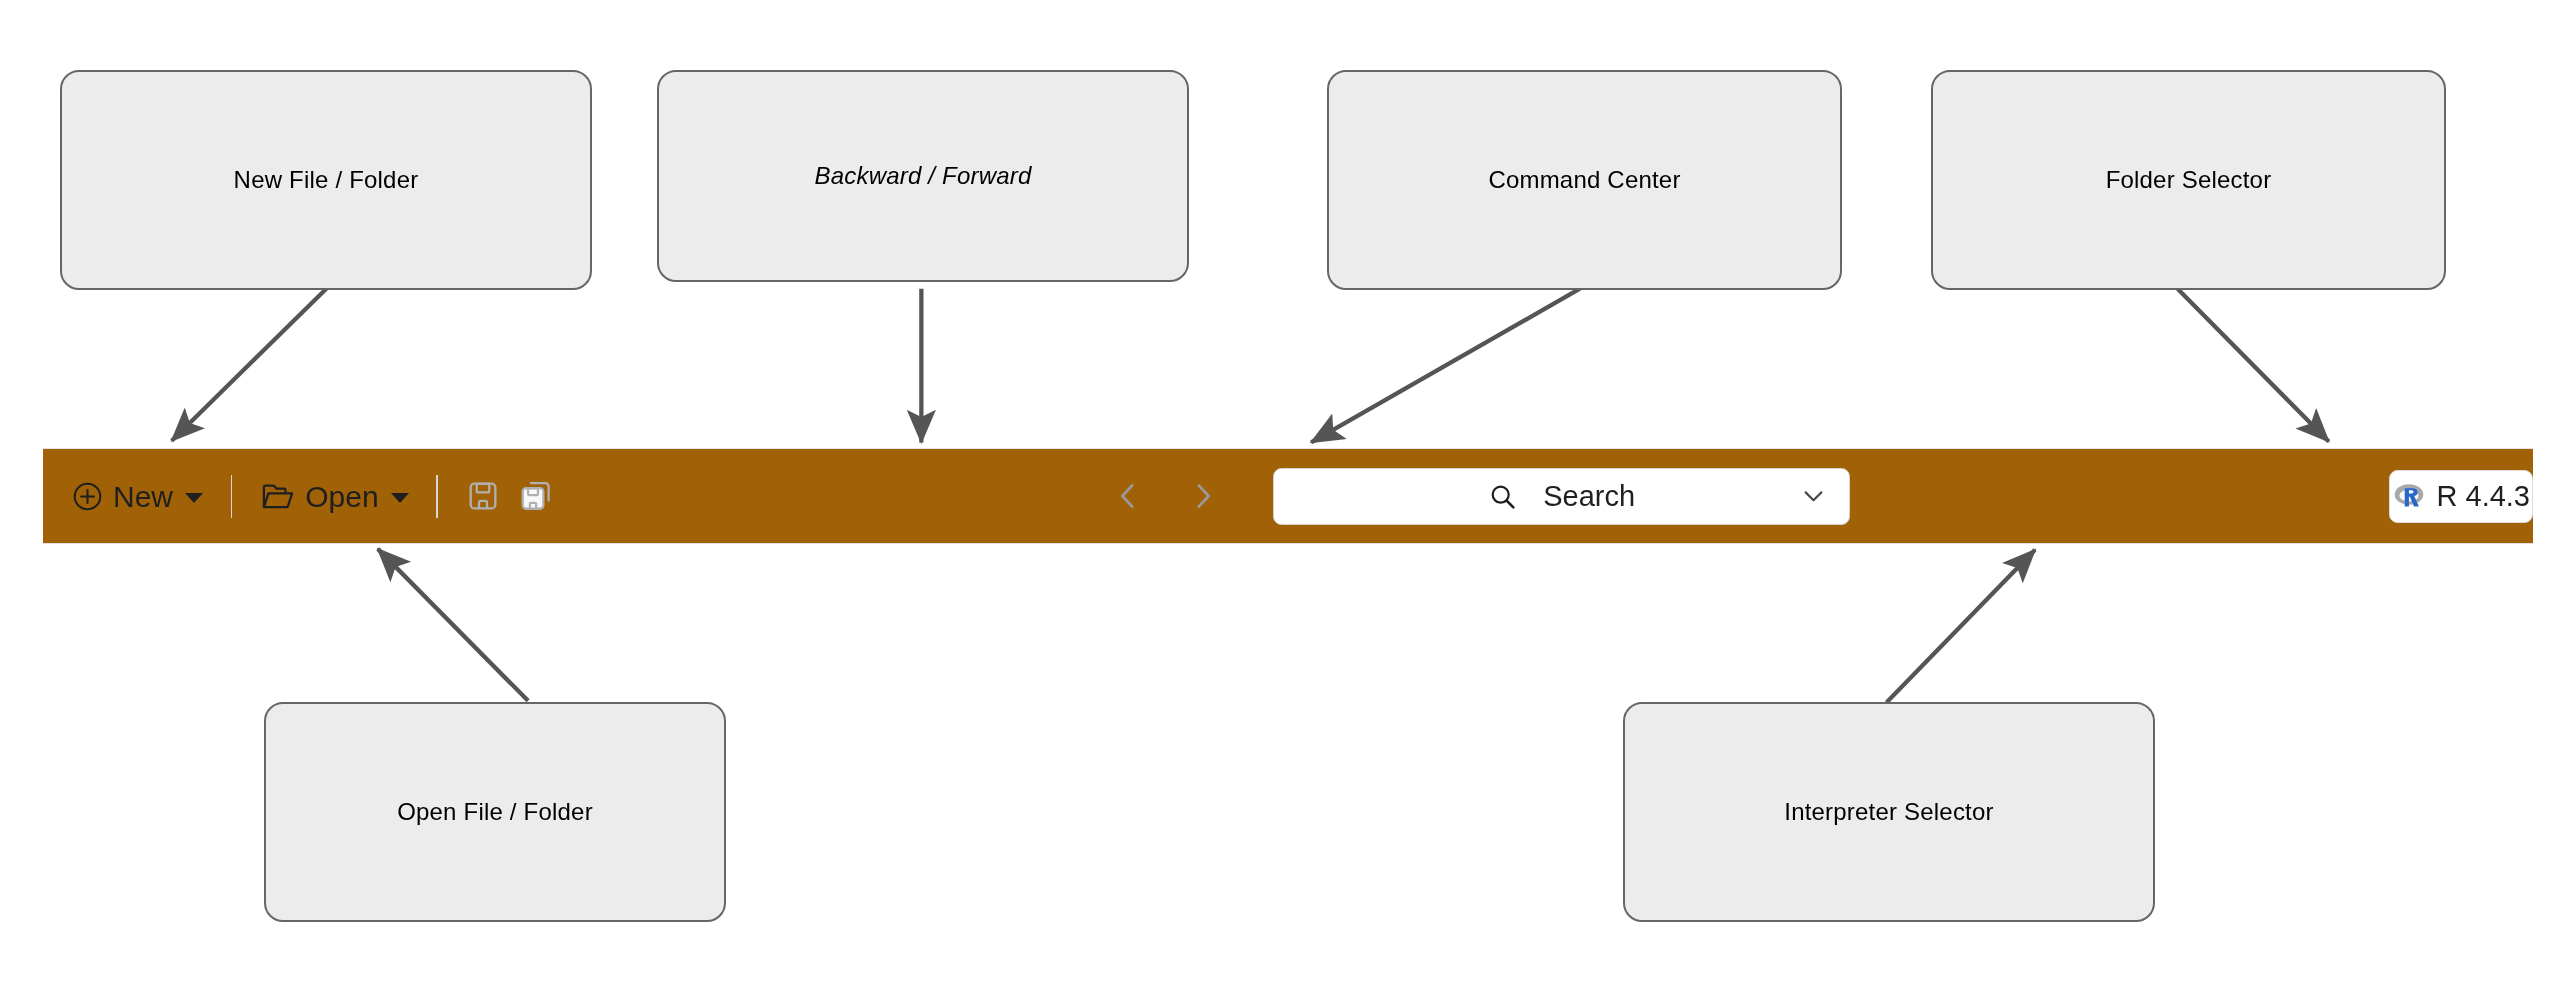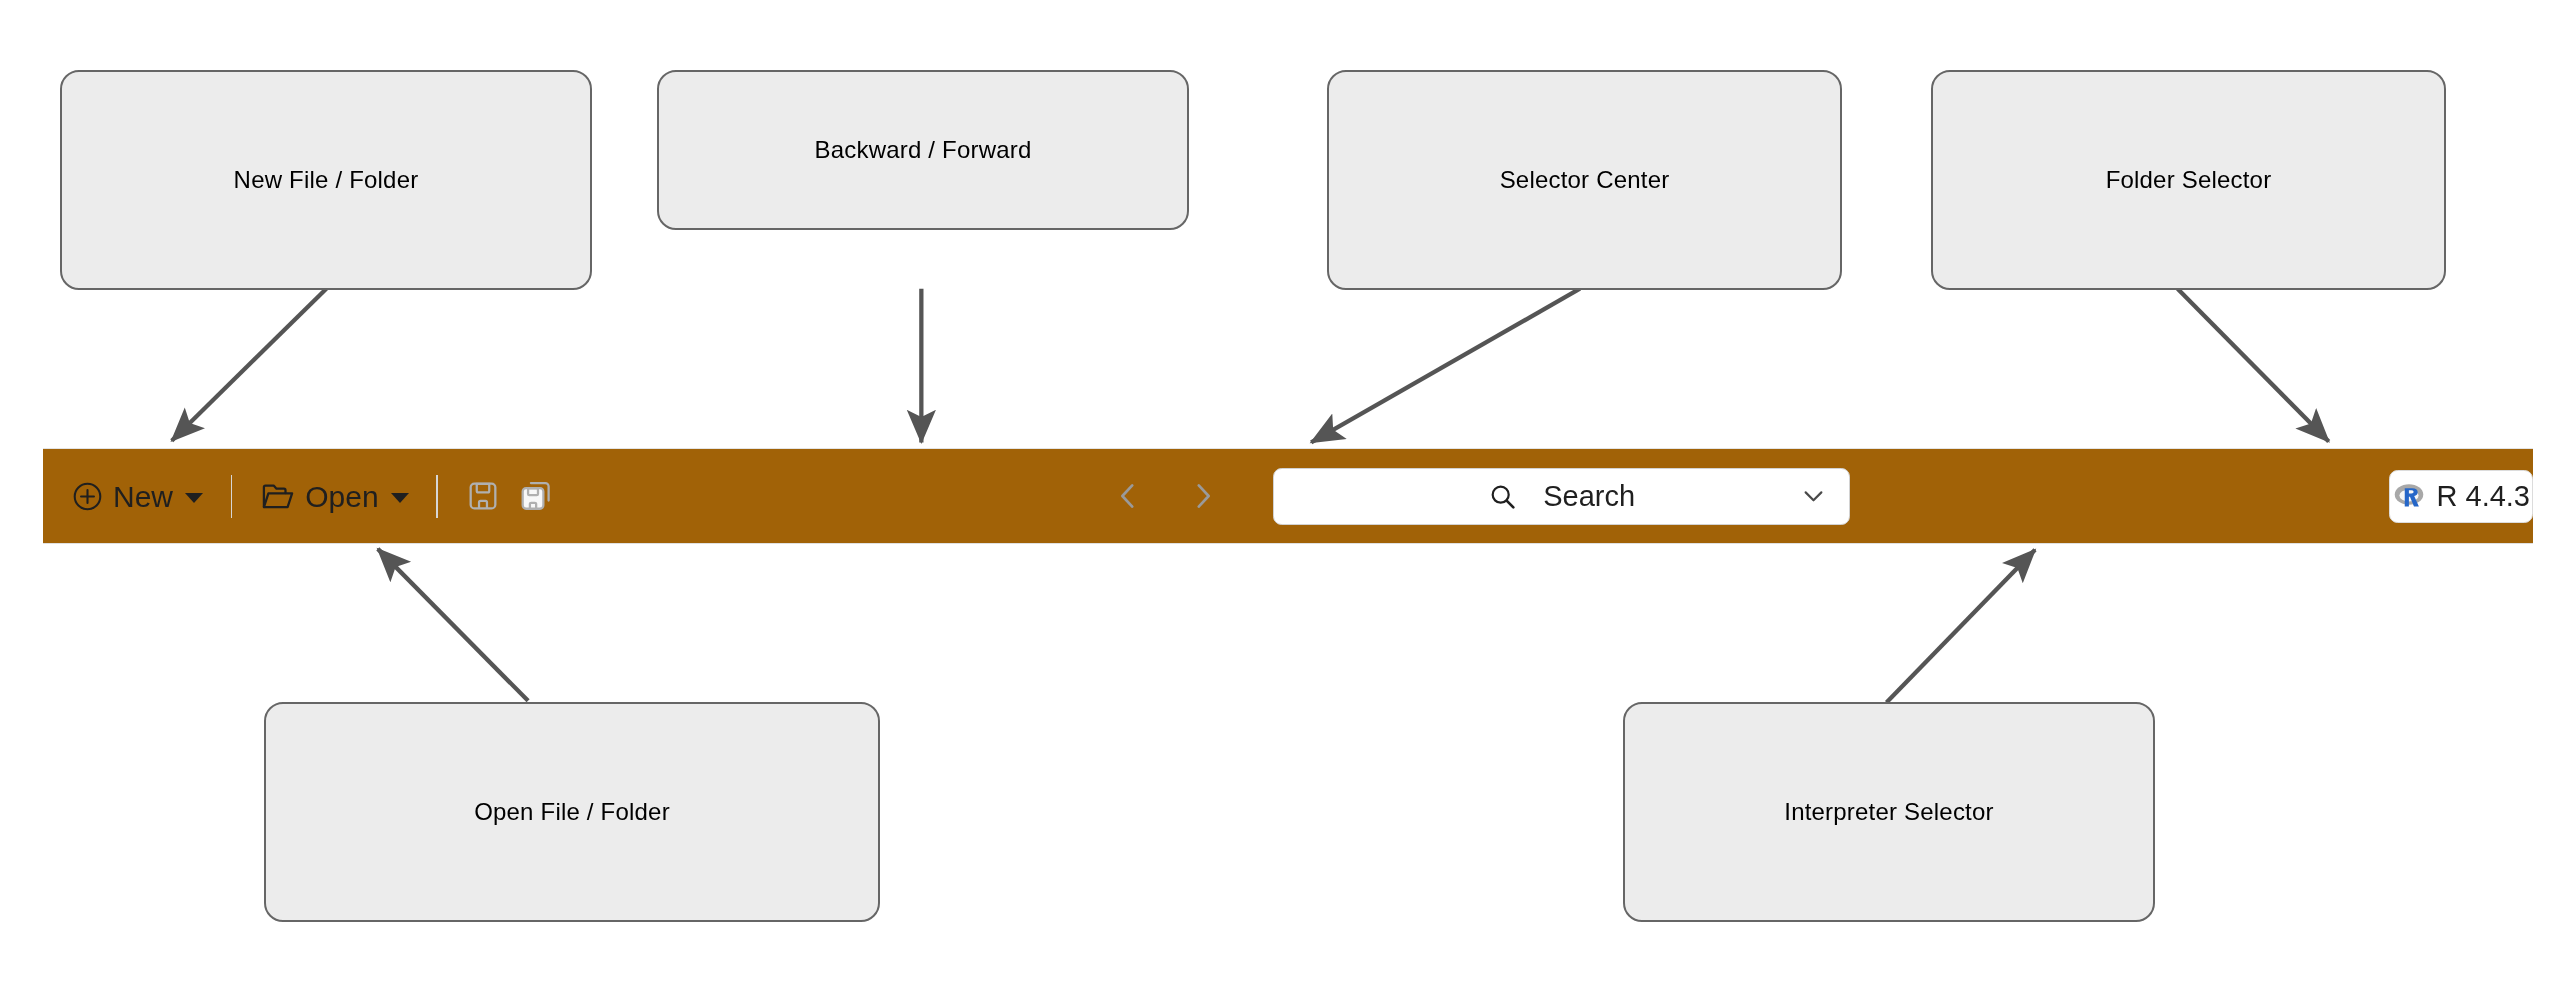--- a/index.html
+++ b/index.html
@@ -164,33 +164,33 @@
   <line x1="1840" y1="336" x2="1527" y2="515" stroke="#555555" stroke-width="5" marker-end="url(#ah)"></line>
   <line x1="2536" y1="336" x2="2712" y2="514" stroke="#555555" stroke-width="5" marker-end="url(#ah)"></line>
   <line x1="615" y1="816" x2="440" y2="639" stroke="#555555" stroke-width="5" marker-end="url(#ah)"></line>
   <line x1="2197" y1="818" x2="2370" y2="640" stroke="#555555" stroke-width="5" marker-end="url(#ah)"></line>
 </svg>
 
 <div class="callout" style="left:60px; top:70px; width:532px; height:220px;">
   <span>New File / Folder</span>
 </div>
 
-<div class="callout" style="left:657px; top:70px; width:532px; height:160px;">
+<div class="callout" style="left:657px; top:70px; width:532px; height:212px;font-style:italic;">
   <span>Backward / Forward</span>
 </div>
 
 <div class="callout" style="left:1327px; top:70px; width:515px; height:220px;">
-  <span>Selector Center</span>
+  <span>Command Center</span>
 </div>
 
 <div class="callout" style="left:1931px; top:70px; width:515px; height:220px;">
   <span>Folder Selector</span>
 </div>
 
-<div class="callout" style="left:264px; top:702px; width:616px; height:220px;">
+<div class="callout" style="left:264px; top:702px; width:462px; height:220px;">
   <span>Open File / Folder</span>
 </div>
 
 <div class="callout" style="left:1623px; top:702px; width:532px; height:220px;">
   <span>Interpreter Selector</span>
 </div>
 
 <div id="toolbar">
 
   <div class="tb-group" style="margin-left:19px;">

